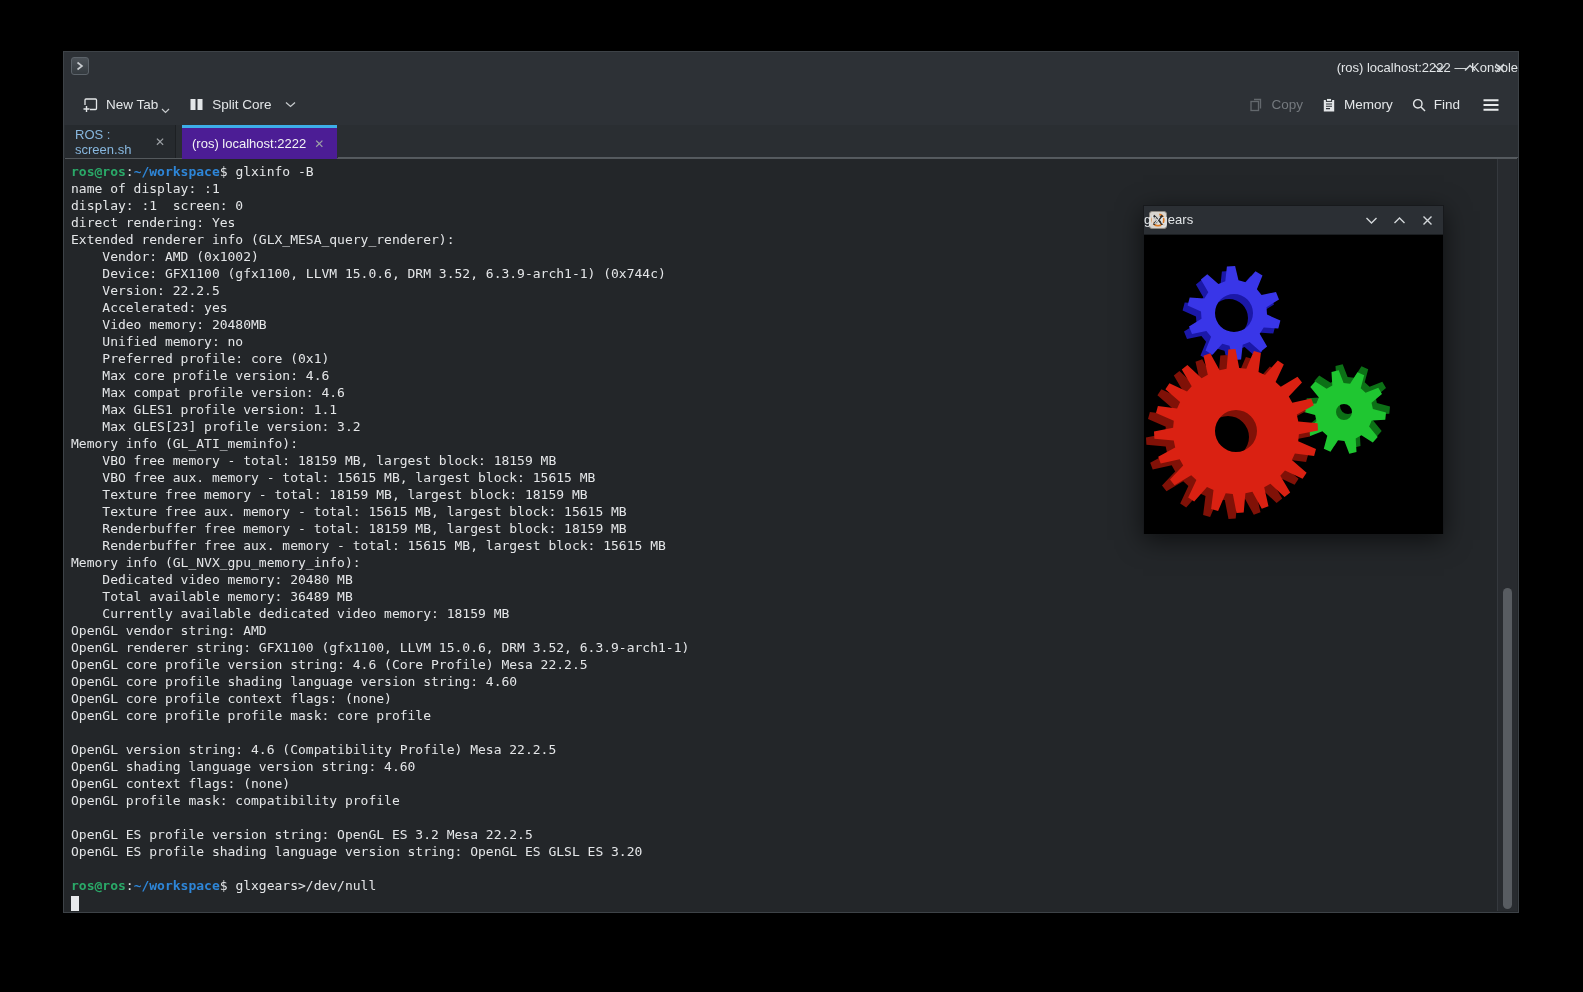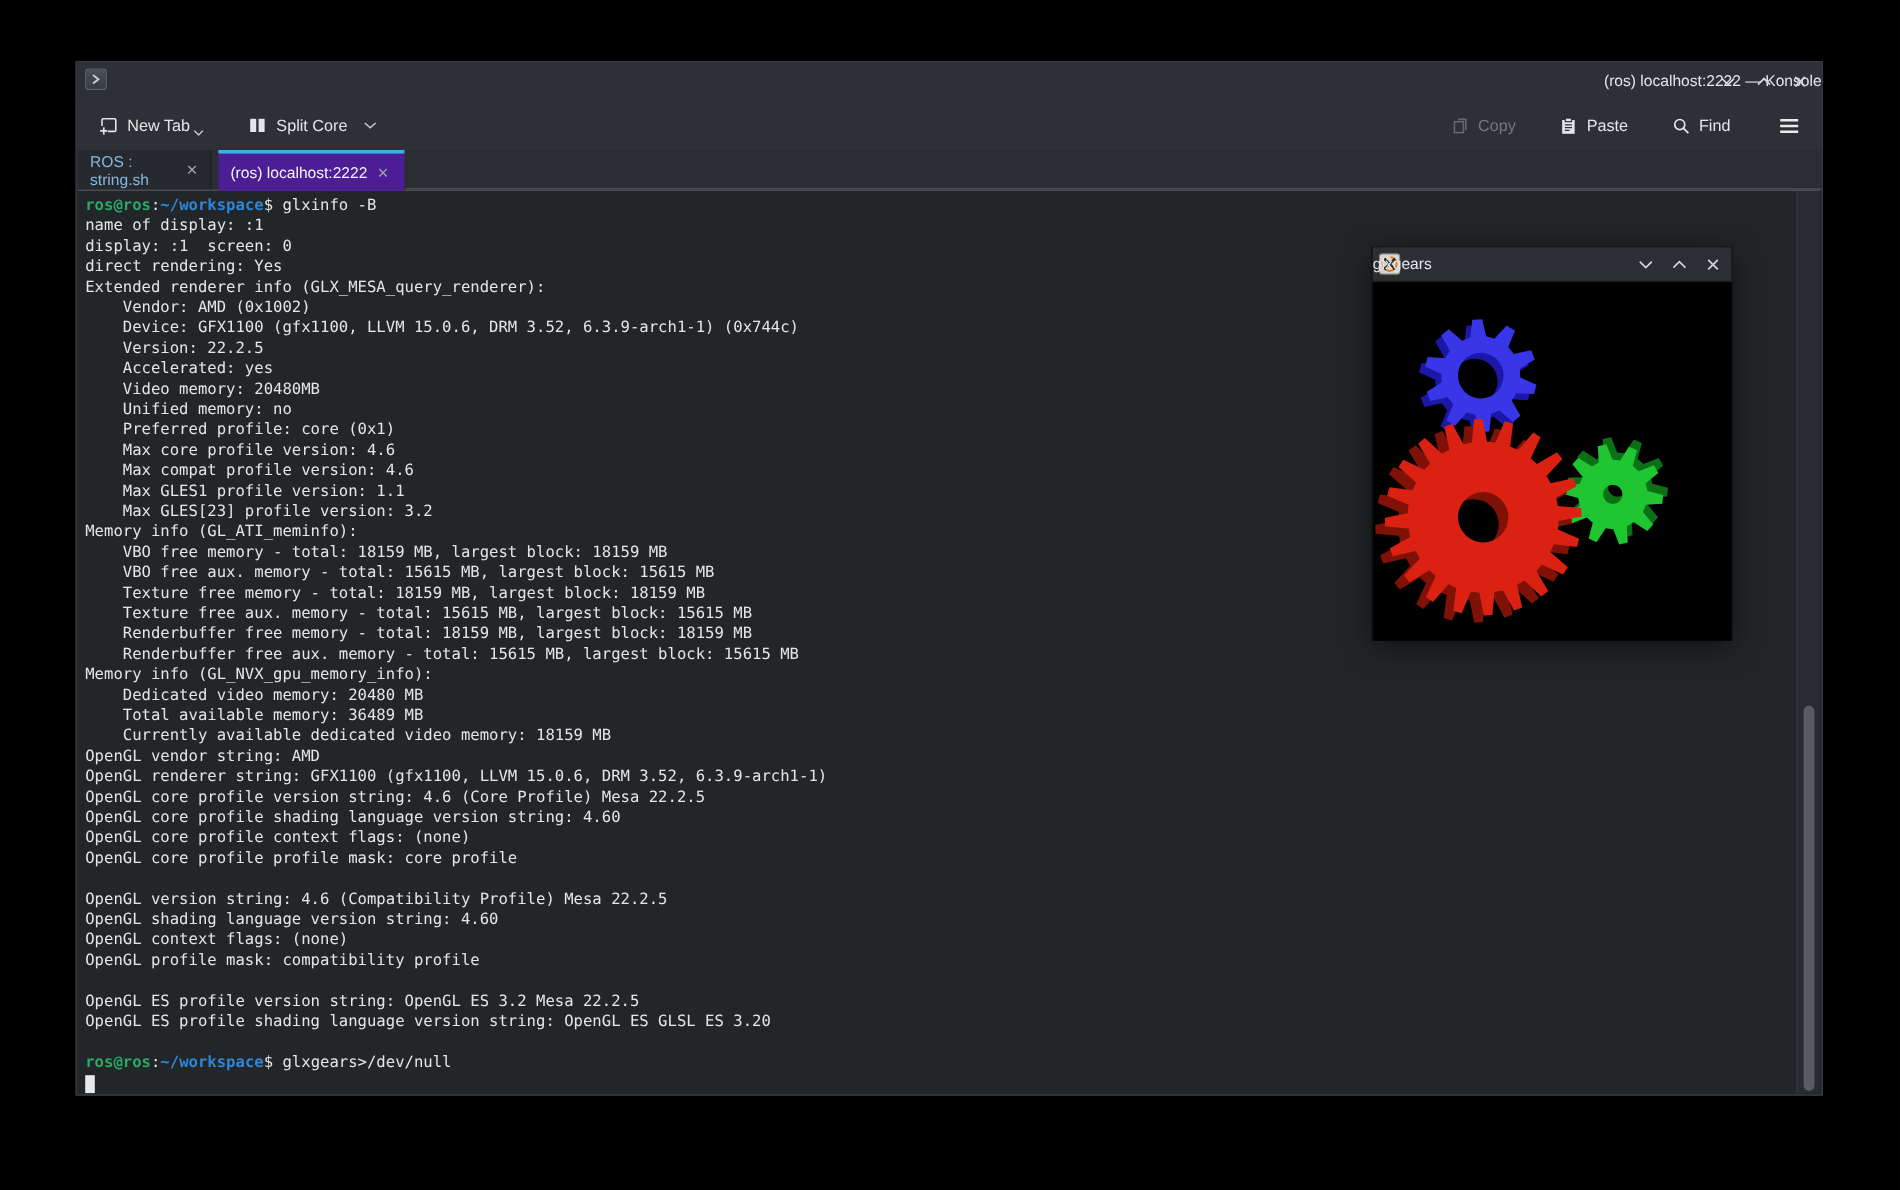--- a/index.html
+++ b/index.html
@@ -14,21 +14,21 @@
   .appicon{position:absolute;left:7px;top:5px;width:18px;height:18px;border-radius:3px;
            background:linear-gradient(#4b5157,#343a3f);border:1px solid #5c636a;box-sizing:border-box;
            display:flex;align-items:center;justify-content:center;}
   .wtitle{position:absolute;left:0;right:0;top:0;height:32px;line-height:32px;text-align:right;
           font-size:13px;color:#e3e6e8;}
   .wctrls{position:absolute;right:10px;top:0;height:32px;display:flex;align-items:center;gap:14px;}
   .wbtn{display:flex;align-items:center;justify-content:center;width:16px;height:16px;cursor:pointer;}
 
   .toolbar{position:absolute;left:0;top:32px;right:0;height:41px;background:#2d3136;
            display:flex;align-items:center;justify-content:space-between;padding:0 12px;box-sizing:border-box;}
-  .tbgroup{display:flex;align-items:center;gap:24px;}
+  .tbgroup{display:flex;align-items:center;gap:6px;}
   .tbbtn{display:flex;align-items:center;gap:7px;background:none;border:none;color:#e3e6e8;
          font-size:13.5px;font-family:"Liberation Sans",sans-serif;padding:6px 6px;cursor:pointer;}
   .tbbtn.disabled{color:#74797e;justify-content:space-between;}
   .tbbtn.disabled svg{opacity:.5;}
   .caretlow{margin-left:-4px;margin-top:12px;}
 
   .tabbar{position:absolute;left:0;top:73px;right:0;height:33px;background:#2a2e32;}
   .tabbar::after{content:'';position:absolute;left:274px;right:0;bottom:0;height:1px;background:#565b60;}
   .tab{position:absolute;top:0;height:33px;display:flex;align-items:center;gap:8px;
        padding:0 10px;box-sizing:border-box;font-size:13px;cursor:pointer;}
@@ -127,40 +127,40 @@
             <rect x="3" y="4.5" width="7.5" height="9" fill="none" stroke="#9aa0a5" stroke-width="1.3"></rect>
           </svg>
           <span>Copy</span>
         </button>
         <button class="tbbtn">
           <svg width="16" height="16" viewBox="0 0 16 16">
             <rect x="2.8" y="3" width="10.4" height="11.5" fill="#e3e6e8"></rect>
             <rect x="5.4" y="1.4" width="5.2" height="3" fill="#e3e6e8" stroke="#2d3136" stroke-width="1"></rect>
             <path d="M5 7 h6 M5 9.3 h6 M5 11.6 h4" stroke="#2d3136" stroke-width="1.1"></path>
           </svg>
-          <span>Paste</span>
+          <span>Memory</span>
         </button>
         <button class="tbbtn">
           <svg width="16" height="16" viewBox="0 0 16 16">
             <circle cx="6.8" cy="6.8" r="4.2" fill="none" stroke="#e3e6e8" stroke-width="1.4"></circle>
             <path d="M10 10 L14 14" stroke="#e3e6e8" stroke-width="1.5"></path>
           </svg>
           <span>Find</span>
         </button>
         <button class="tbbtn" style="margin-left:4px;">
           <svg width="18" height="14" viewBox="0 0 18 14">
             <path d="M1.5 2.2 h15 M1.5 7 h15 M1.5 11.8 h15" stroke="#e8eaec" stroke-width="2.1"></path>
           </svg>
         </button>
       </div>
     </div>
 
     <div class="tabbar">
       <div class="tab tab1">
-        <span>ROS : string.sh</span>
+        <span>ROS : screen.sh</span>
         <span class="tclose">✕</span>
       </div>
       <div class="tab tab2">
         <span>(ros) localhost:2222</span>
         <span class="tclose">✕</span>
       </div>
     </div>
 
     <div class="terminal">
       <div class="term-out"><div class="tline"><span class="tuser">ros@ros</span><span class="tsep">:</span><span class="tpath">~/workspace</span><span class="tsep">$ </span><span class="tsep">glxinfo -B</span></div><div class="tline">name of display: :1</div><div class="tline">display: :1  screen: 0</div><div class="tline">direct rendering: Yes</div><div class="tline">Extended renderer info (GLX_MESA_query_renderer):</div><div class="tline">    Vendor: AMD (0x1002)</div><div class="tline">    Device: GFX1100 (gfx1100, LLVM 15.0.6, DRM 3.52, 6.3.9-arch1-1) (0x744c)</div><div class="tline">    Version: 22.2.5</div><div class="tline">    Accelerated: yes</div><div class="tline">    Video memory: 20480MB</div><div class="tline">    Unified memory: no</div><div class="tline">    Preferred profile: core (0x1)</div><div class="tline">    Max core profile version: 4.6</div><div class="tline">    Max compat profile version: 4.6</div><div class="tline">    Max GLES1 profile version: 1.1</div><div class="tline">    Max GLES[23] profile version: 3.2</div><div class="tline">Memory info (GL_ATI_meminfo):</div><div class="tline">    VBO free memory - total: 18159 MB, largest block: 18159 MB</div><div class="tline">    VBO free aux. memory - total: 15615 MB, largest block: 15615 MB</div><div class="tline">    Texture free memory - total: 18159 MB, largest block: 18159 MB</div><div class="tline">    Texture free aux. memory - total: 15615 MB, largest block: 15615 MB</div><div class="tline">    Renderbuffer free memory - total: 18159 MB, largest block: 18159 MB</div><div class="tline">    Renderbuffer free aux. memory - total: 15615 MB, largest block: 15615 MB</div><div class="tline">Memory info (GL_NVX_gpu_memory_info):</div><div class="tline">    Dedicated video memory: 20480 MB</div><div class="tline">    Total available memory: 36489 MB</div><div class="tline">    Currently available dedicated video memory: 18159 MB</div><div class="tline">OpenGL vendor string: AMD</div><div class="tline">OpenGL renderer string: GFX1100 (gfx1100, LLVM 15.0.6, DRM 3.52, 6.3.9-arch1-1)</div><div class="tline">OpenGL core profile version string: 4.6 (Core Profile) Mesa 22.2.5</div><div class="tline">OpenGL core profile shading language version string: 4.60</div><div class="tline">OpenGL core profile context flags: (none)</div><div class="tline">OpenGL core profile profile mask: core profile</div><div class="tline">&nbsp;</div><div class="tline">OpenGL version string: 4.6 (Compatibility Profile) Mesa 22.2.5</div><div class="tline">OpenGL shading language version string: 4.60</div><div class="tline">OpenGL context flags: (none)</div><div class="tline">OpenGL profile mask: compatibility profile</div><div class="tline">&nbsp;</div><div class="tline">OpenGL ES profile version string: OpenGL ES 3.2 Mesa 22.2.5</div><div class="tline">OpenGL ES profile shading language version string: OpenGL ES GLSL ES 3.20</div><div class="tline">&nbsp;</div><div class="tline"><span class="tuser">ros@ros</span><span class="tsep">:</span><span class="tpath">~/workspace</span><span class="tsep">$ </span><span class="tsep">glxgears&gt;/dev/null</span></div><div class="tline"><span class="cursor">&nbsp;</span></div></div>

